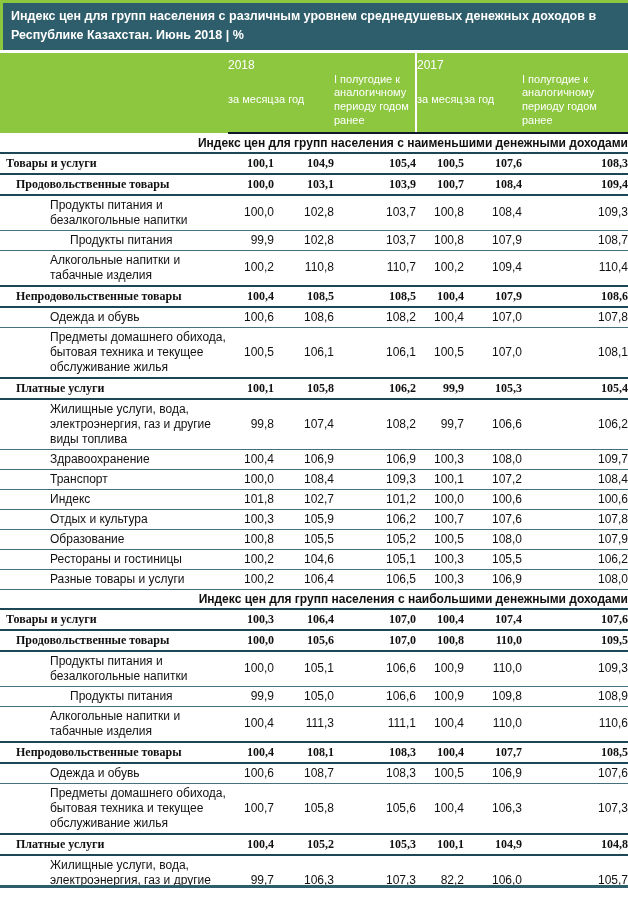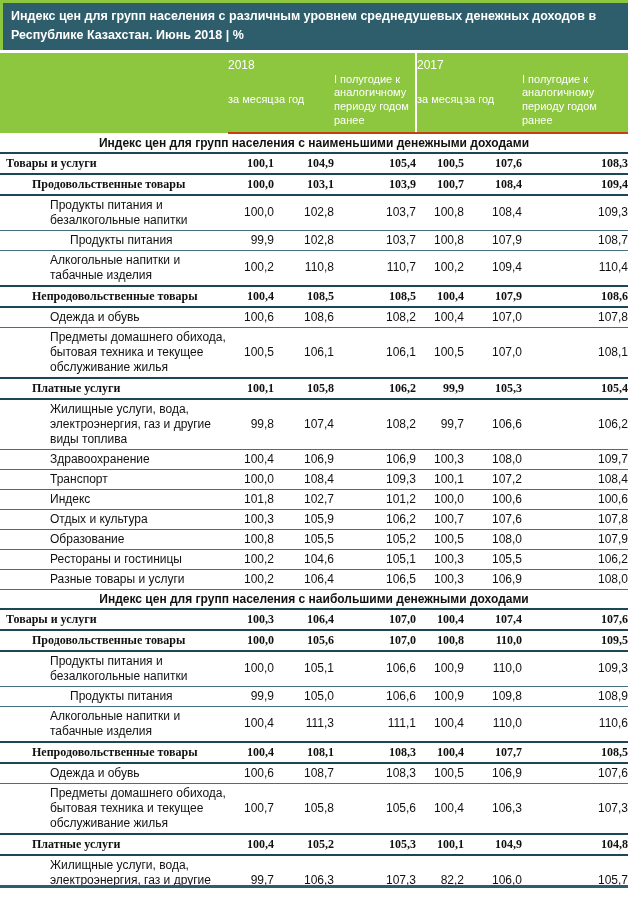--- a/index.html
+++ b/index.html
@@ -43,34 +43,34 @@
     background: #8DC63F;
     color: #ffffff;
     font-weight: normal;
     font-size: 11px;
     text-align: left;
     vertical-align: middle;
   }
   thead tr.yr th { font-size: 12px; height: 20px; padding-top: 4px; }
   thead tr.sub th { height: 58px; padding-bottom: 4px; line-height: 1.25; }
   thead th.g2 { border-left: 2px solid #ffffff; }
-  thead tr.sub th { border-bottom: 2px solid #c2410c; margin-top: 40px; }
+  thead tr.sub th { border-bottom: 2px solid #0f172a; margin-top: 40px; }
 
   tbody td { font-size: 12px; line-height: 15px; vertical-align: middle; }
   tr.sechead td {
-    text-align: center;
+    text-align: right;
     font-weight: bold;
     padding: 2px 0 1px 0;
     border-bottom: 2px solid #1C4856;
   }
   tr.data td { border-bottom: 1px solid #44707F; padding: 2px 0; }
   tr.data.bold td { border-top: 2px solid #1C4856; border-bottom: 2px solid #1C4856; font-weight: bold; font-family: Liberation Serif, serif; }
   td.lbl { text-align: left; padding-right: 4px; }
   td.lbl.ind0 { padding-left: 6px; }
-  td.lbl.ind1 { padding-left: 32px; }
+  td.lbl.ind1 { padding-left: 16px; }
   td.lbl.ind2 { padding-left: 50px; }
   td.lbl.ind3 { padding-left: 70px; }
   td.num { text-align: right; padding-right: 6px; }
 
   .bottombar {
     position: absolute;
     left: 0; right: 0; bottom: 2px;
     height: 3px;
     background: #2E5D6B;
   }

